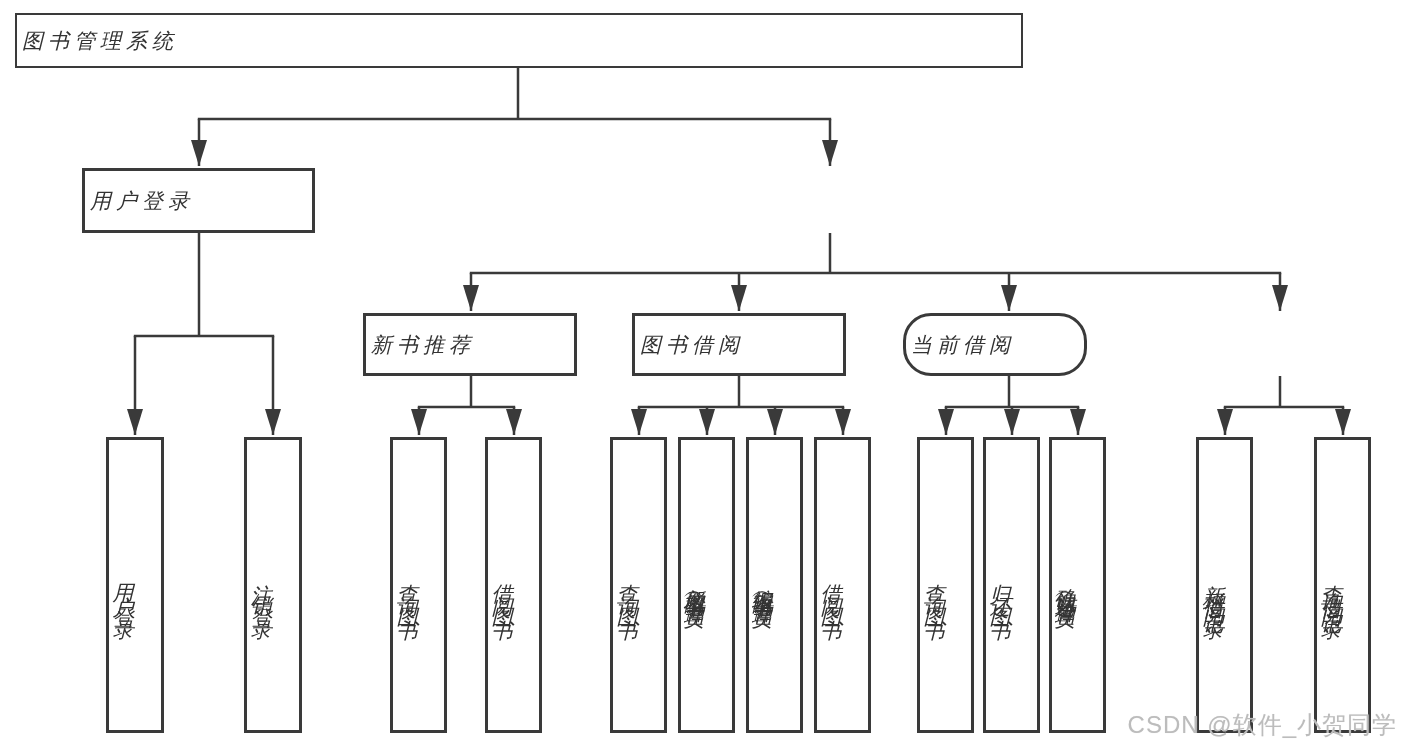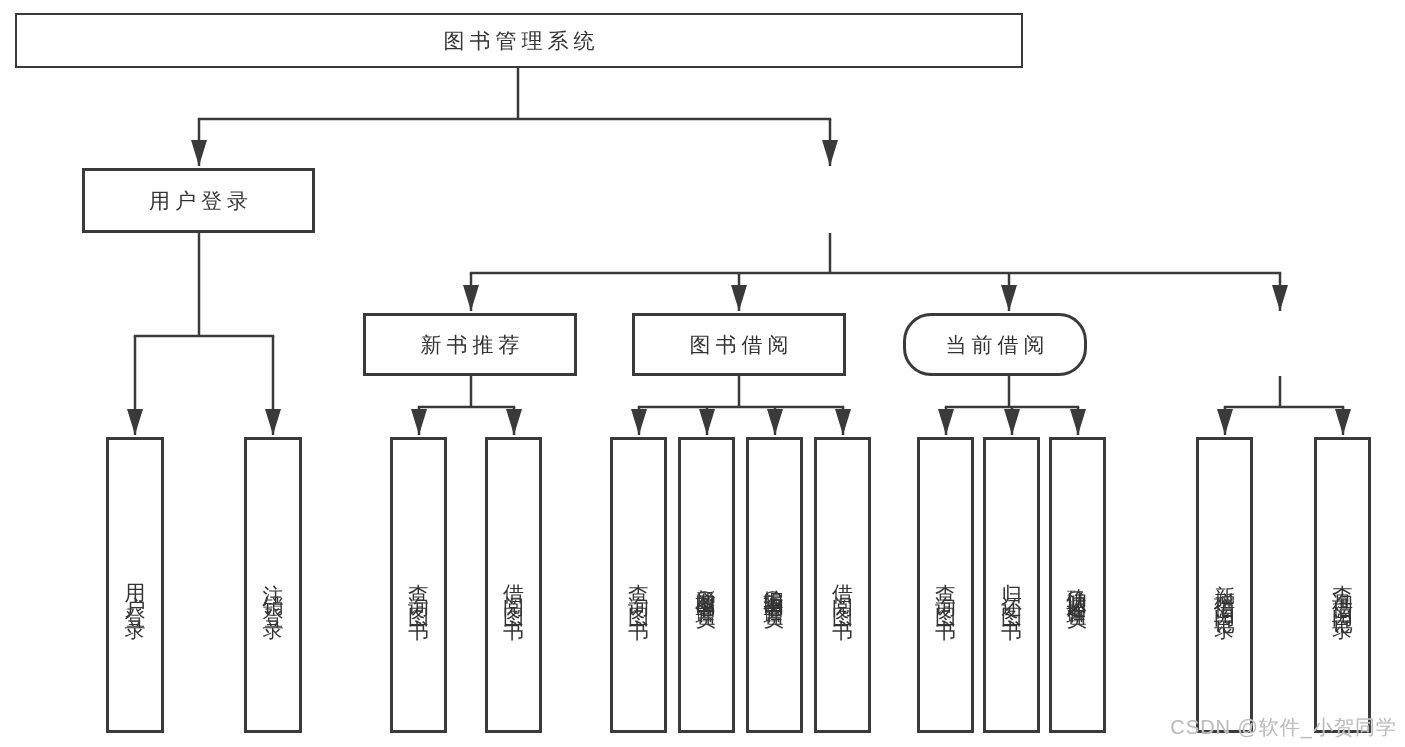--- a/index.html
+++ b/index.html
@@ -20,22 +20,22 @@
     width: 1405px;
     height: 747px;
   }
   .box {
     position: absolute;
     box-sizing: border-box;
     border: 3px solid #3a3a3a;
     background: #ffffff;
     display: flex;
     align-items: center;
-    justify-content: center;
     color: #333333;
+    font-style: italic;
   }
   .root-box { border-width: 2.5px; }
   .h-label {
     font-size: 21px;
     letter-spacing: 5px;
     text-indent: 5px;
     white-space: nowrap;
   }
   .vbox .v-label {
     writing-mode: vertical-rl;
@@ -51,21 +51,21 @@
   }
   .vbox .v-long {
     font-size: 20px;
     letter-spacing: 3px;
     margin-bottom: -3px;
   }
   #watermark {
     position: absolute;
     right: 8px;
     bottom: 6px;
-    font-size: 20px;
+    font-size: 24px;
     color: #bcbcbc;
     letter-spacing: 1px;
     text-shadow: 0 0 1px #e8e8e8;
     white-space: nowrap;
   }
 </style>
 </head>
 <body>
 
 <div id="stage">

